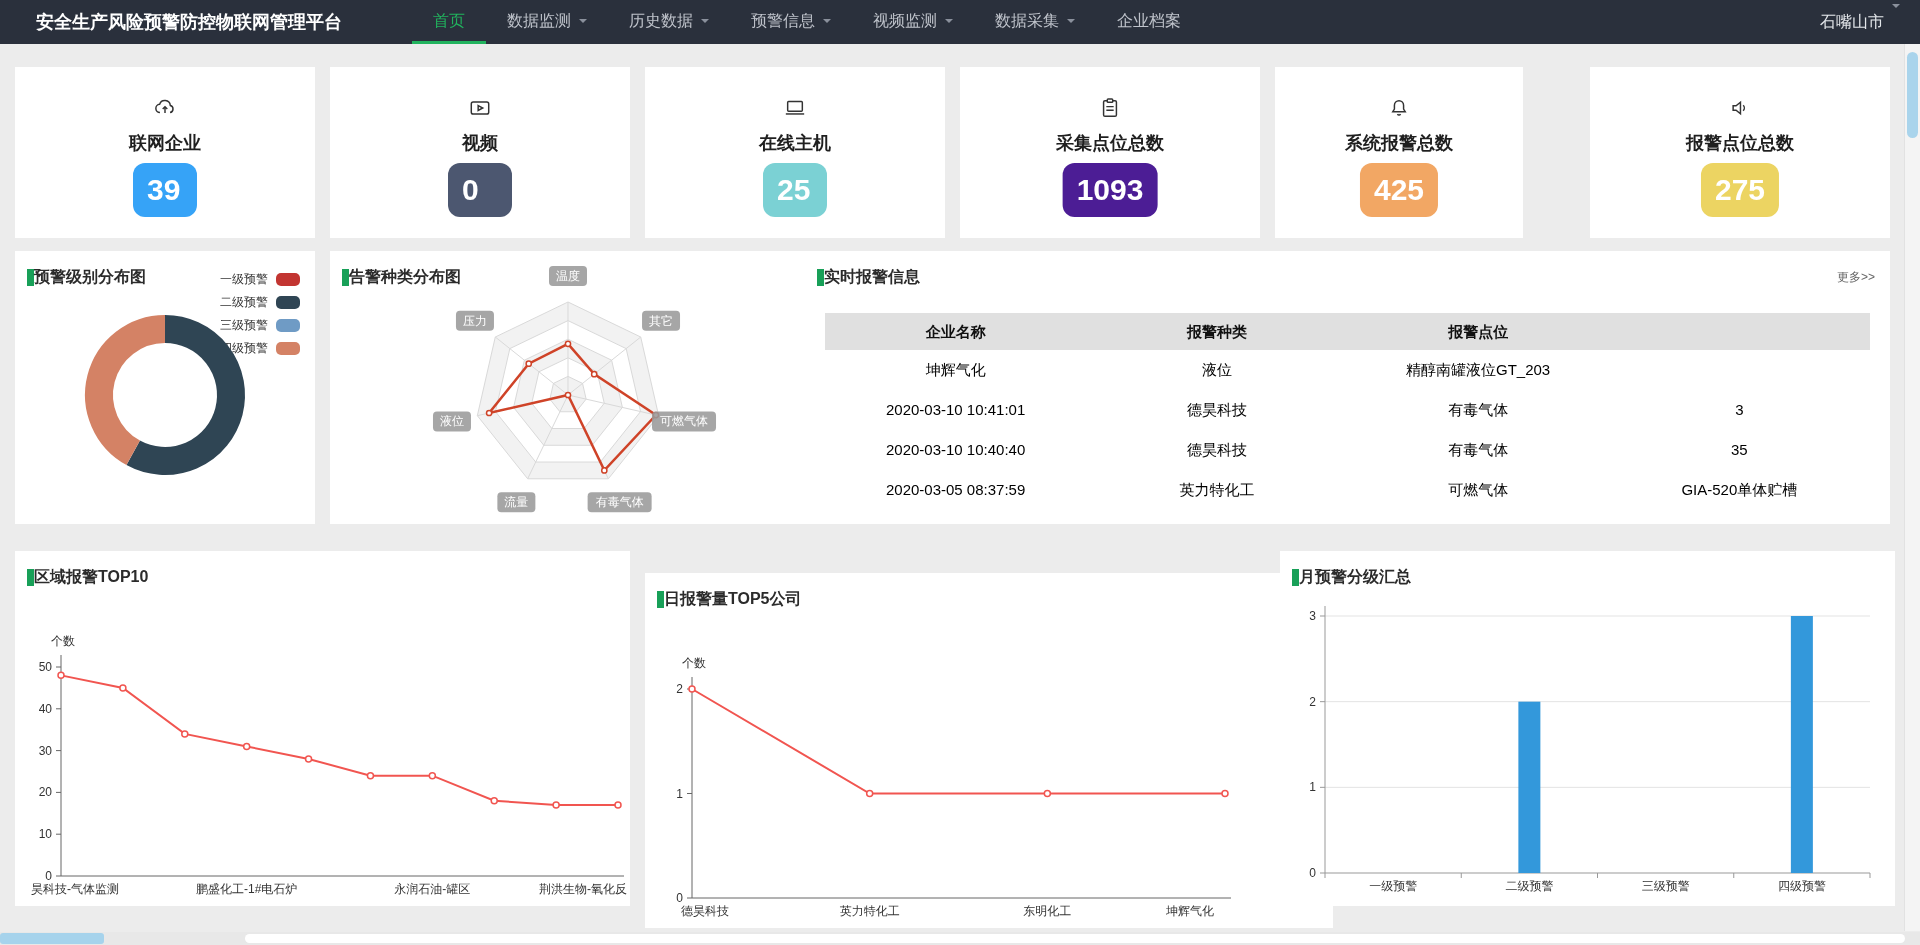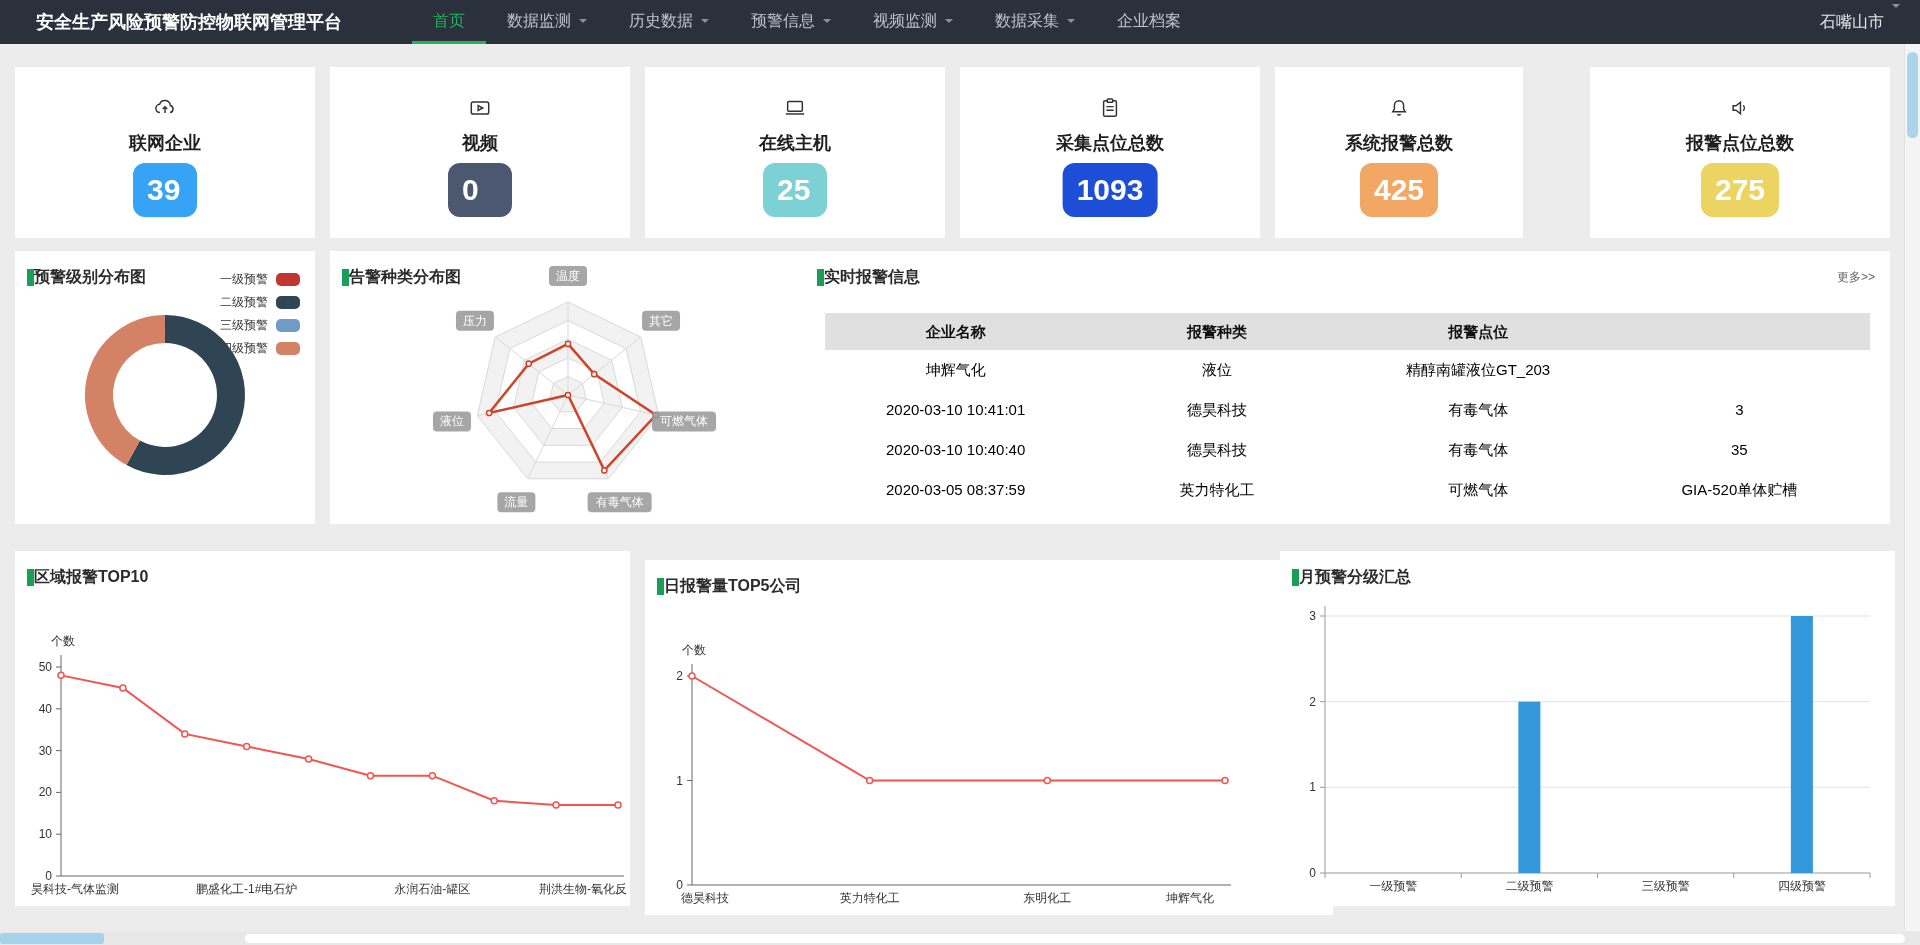--- a/index.html
+++ b/index.html
@@ -132,21 +132,21 @@
   <div class="stat-head">
     <span class="stat-icon">
       <svg width="22" height="22" viewBox="0 0 24 24" fill="none" stroke="#333" stroke-width="1.6">
         <rect x="5" y="4" width="14" height="17" rx="1.5"></rect>
         <rect x="9" y="2.2" width="6" height="3.6" rx="1" fill="#fff"></rect>
         <path d="M8 10.5h8M8 14.5h8"></path>
       </svg>
     </span>
     <span class="stat-label">采集点位总数</span>
   </div>
-  <div class="stat-badge" style="background: #1d4ed8;">1093</div>
+  <div class="stat-badge" style="background: #4c1d95;">1093</div>
 </div>
 
 <div class="card" style="left:1275px;top:67px;width:248px;height:171px;">
   <div class="stat-head">
     <span class="stat-icon">
       <svg width="22" height="22" viewBox="0 0 24 24" fill="none" stroke="#333" stroke-width="1.6">
         <path d="M12 4a5 5 0 00-5 5v4.2L5.2 16h13.6L17 13.2V9a5 5 0 00-5-5z"></path>
         <path d="M10.4 18.5a1.7 1.7 0 003.2 0"></path>
       </svg>
     </span>
@@ -308,21 +308,21 @@
       <circle cx="479.22222222222223" cy="249.76" r="3" fill="#fff" stroke="#f15550" stroke-width="1.5"></circle>
       <circle cx="541.1111111111111" cy="253.94" r="3" fill="#fff" stroke="#f15550" stroke-width="1.5"></circle>
       <circle cx="603" cy="253.94" r="3" fill="#fff" stroke="#f15550" stroke-width="1.5"></circle>
       <text x="60" y="342" fill="#333" font-size="12" text-anchor="middle">昊科技-气体监测</text>
       <text x="231.66666666666666" y="342" fill="#333" font-size="12" text-anchor="middle">鹏盛化工-1#电石炉</text>
       <text x="417.3333333333333" y="342" fill="#333" font-size="12" text-anchor="middle">永润石油-罐区</text>
       <text x="568" y="342" fill="#333" font-size="12" text-anchor="middle">荆洪生物-氧化反</text>
     </svg>
 </div>
 
-<div class="card" style="left:645px;top:560px;width:688px;height:355px;">
+<div class="card" style="left:645px;top:573px;width:688px;height:355px;">
   <div class="card-title">
     <span class="t-marker"></span>
     <span class="t-text">日报警量TOP5公司</span>
   </div>
   <svg id="top5-svg" width="620" height="355" class="abs" style="left:0;top:0;">
       <line x1="47" y1="104" x2="47" y2="325" stroke="#666" stroke-width="1"></line>
       <line x1="47" y1="325" x2="586" y2="325" stroke="#666" stroke-width="1"></line>
       <line x1="42" y1="325" x2="47" y2="325" stroke="#666" stroke-width="1"></line>
       <text x="38" y="329" fill="#333" font-size="12" text-anchor="end">0</text>
       <line x1="42" y1="220.5" x2="47" y2="220.5" stroke="#666" stroke-width="1"></line>

